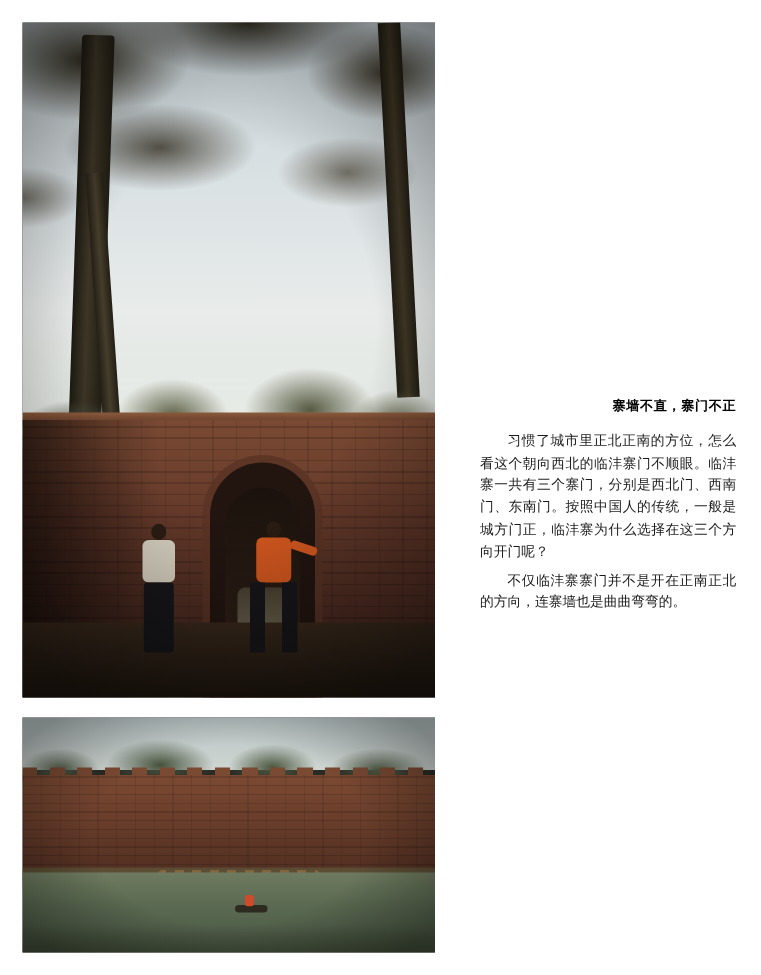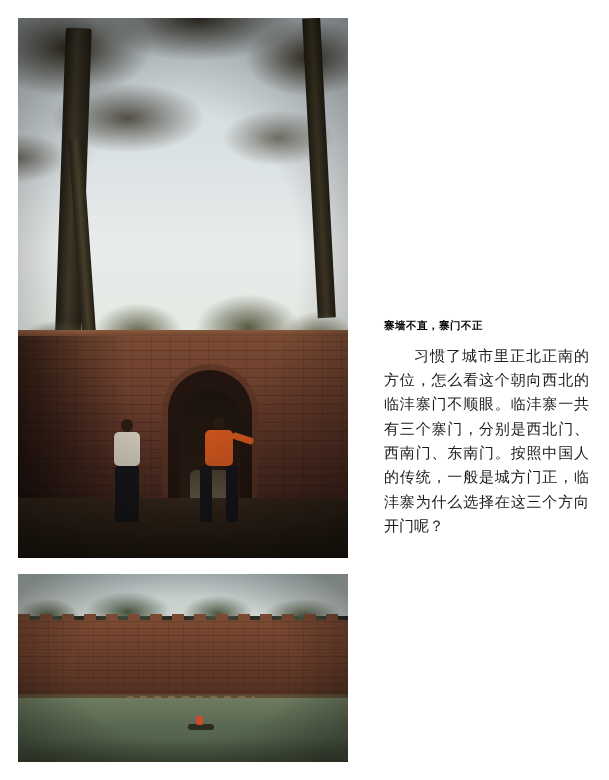--- a/index.html
+++ b/index.html
@@ -288,23 +288,24 @@
     width: 205px;
     color: #111111;
   }
   .article-title {
     font-size: 10.5px;
     font-weight: bold;
     letter-spacing: 0.5px;
     line-height: 1.5;
     margin-bottom: 10px;
     color: #000;
+    text-align: right;
   }
   .para {
-    font-size: 15px;
+    font-size: 11px;
     line-height: 1.62;
     text-align: justify;
     text-indent: 2em;
     margin: 0 0 5px 0;
     color: #1a1a1a;
   }
 </style>
 </head>
 <body>
 
@@ -354,15 +355,16 @@
       <div class="b-person"></div>
       <div class="b-reed"></div>
       <div class="vignette-bottom"></div>
     </div>
 
   </div>
 
   <div class="text-col">
     <div class="article-title">寨墙不直，寨门不正</div>
     <p class="para">习惯了城市里正北正南的方位，怎么看这个朝向西北的临沣寨门不顺眼。临沣寨一共有三个寨门，分别是西北门、西南门、东南门。按照中国人的传统，一般是城方门正，临沣寨为什么选择在这三个方向开门呢？</p>
+    <p class="para">不仅临沣寨寨门并不是开在正南正北的方向，连寨墙也是曲曲弯弯的。</p>
   </div>
 
 </div>
 
 </body></html>

